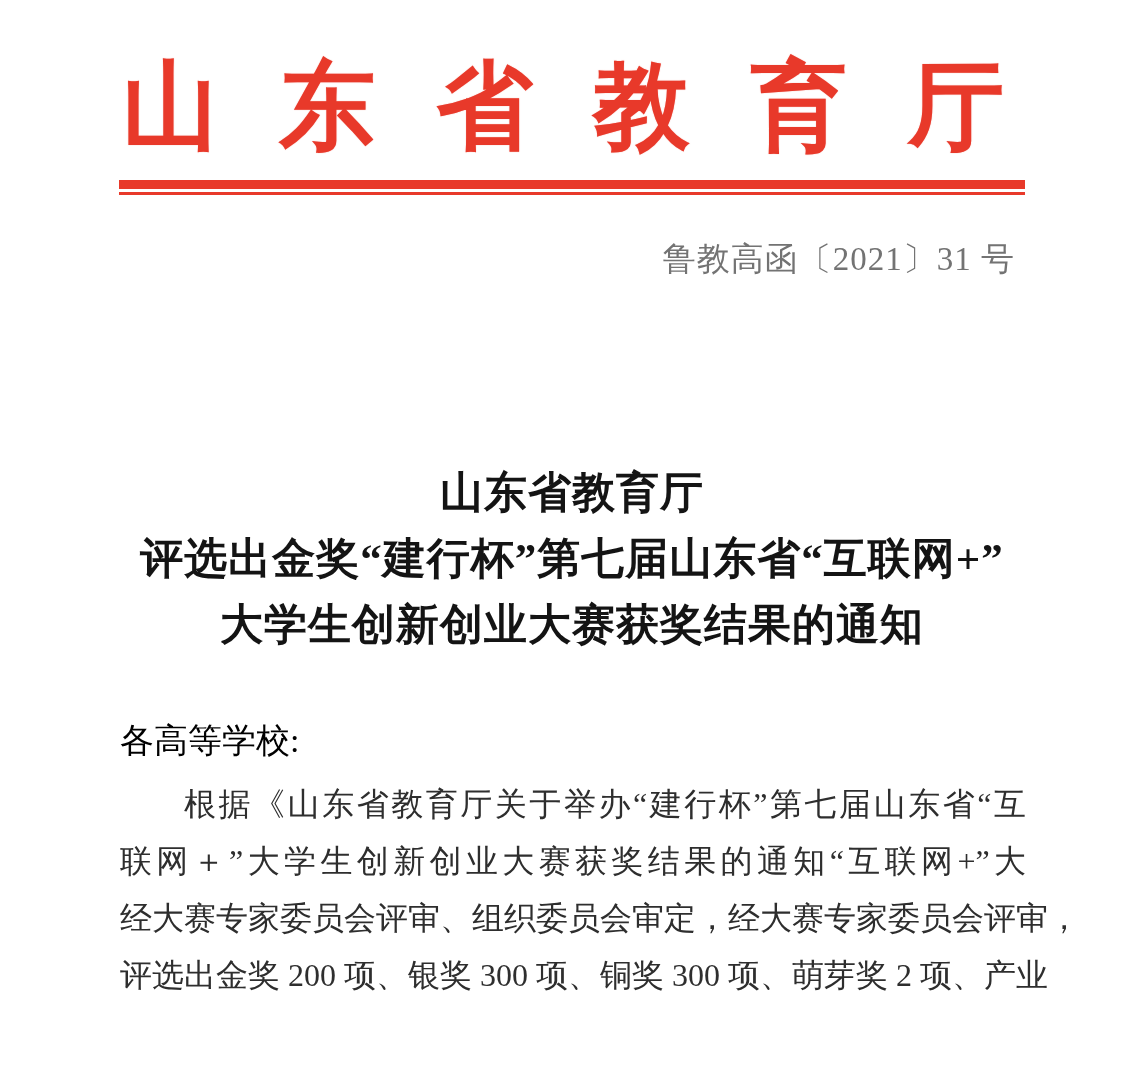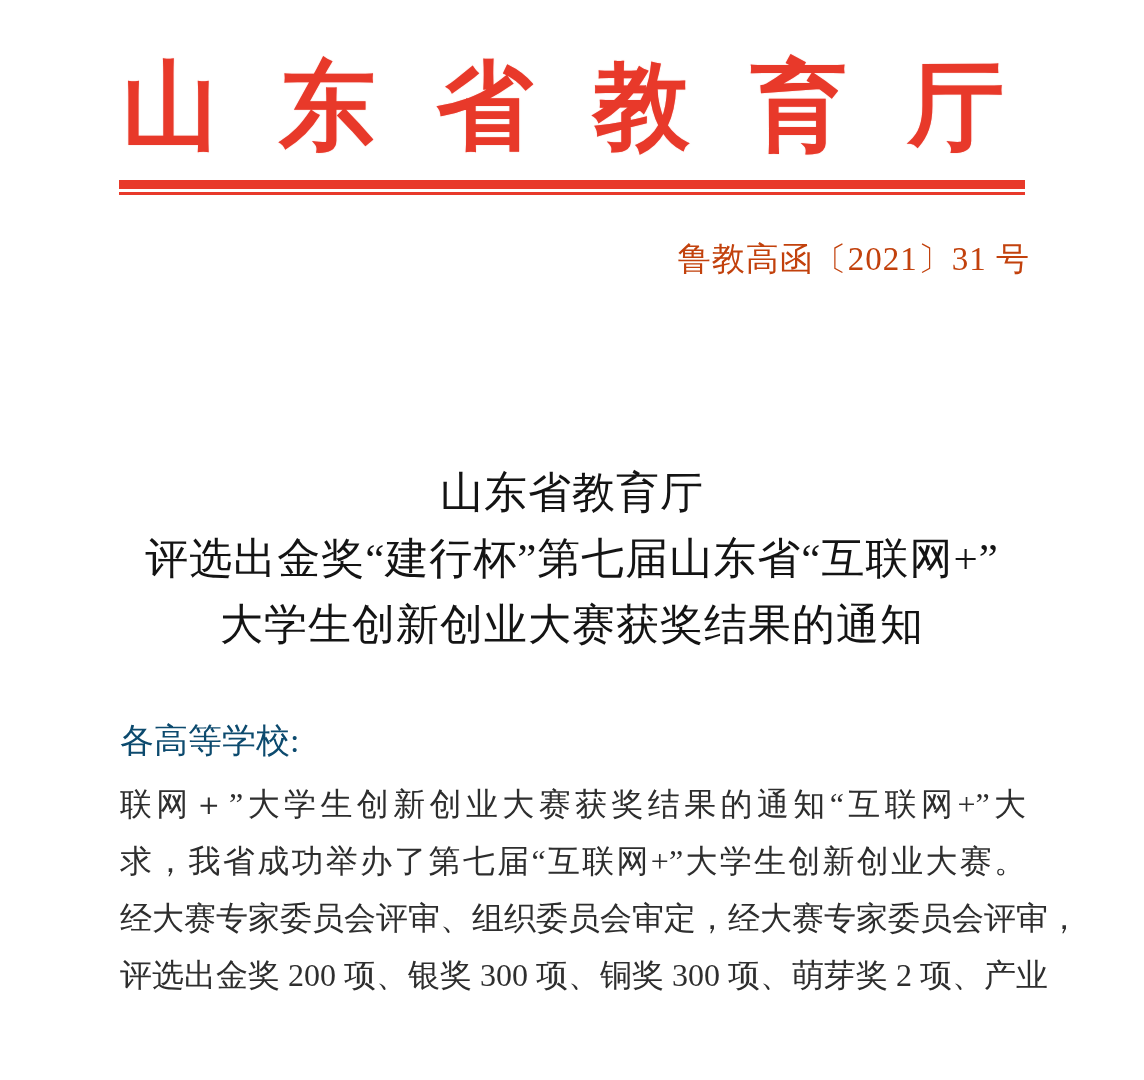--- a/index.html
+++ b/index.html
@@ -45,50 +45,50 @@
   .red-rule .rule-thin {
     margin-top: 3px;
     height: 3px;
     background: #e8392a;
   }
 
   
   .doc-number {
     position: absolute;
     top: 236px;
-    right: 114px;
+    right: 129px;
     font-size: 33px;
     line-height: 46px;
-    color: #c2410c;
+    color: #737373;
     letter-spacing: 1px;
     text-align: right;
   }
 
   
   .doc-title {
     position: absolute;
     top: 460px;
     left: 0;
     width: 100%;
     text-align: center;
     color: #141414;
     font-size: 43px;
-    font-weight: normal;
+    font-weight: bold;
     line-height: 66px;
     letter-spacing: 1px;
   }
 
   
   .salutation {
     position: absolute;
     top: 716px;
     left: 120px;
     font-size: 34px;
     line-height: 50px;
-    color: #0c4a6e;
+    color: #000000;
   }
   .paragraph {
     position: absolute;
     top: 776px;
     left: 120px;
     width: 906px;
     color: #2e2e2e;
   }
   .para-line {
     height: 57px;
@@ -125,19 +125,19 @@
 
   <div class="doc-title">
     <div>山东省教育厅</div>
     <div>评选出金奖“建行杯”第七届山东省“互联网+”</div>
     <div>大学生创新创业大赛获奖结果的通知</div>
   </div>
 
   <div class="salutation">各高等学校:</div>
 
   <div class="paragraph">
+    <div class="para-line indent">根据《山东省教育厅关于举办“建行杯”第七届山东省“互</div>
     <div class="para-line">联网＋”大学生创新创业大赛获奖结果的通知“互联网+”大</div>
-    <div class="para-line">求，我省成功举办了第七届“互联网+”大学生创新创业大赛。</div>
     <div class="para-line">经大赛专家委员会评审、组织委员会审定，经大赛专家委员会评审，</div>
     <div class="para-line">评选出金奖 200 项、银奖 300 项、铜奖 300 项、萌芽奖 2 项、产业</div>
   </div>
 
 </div>
 
 </body></html>

